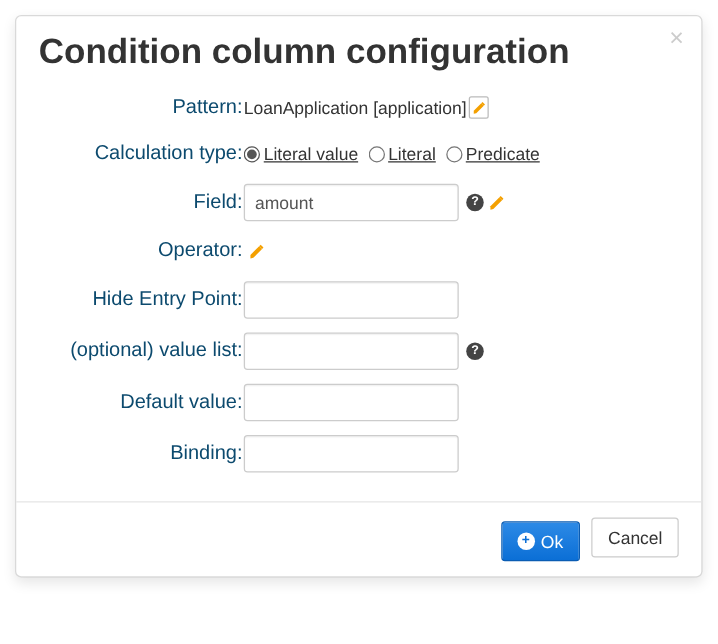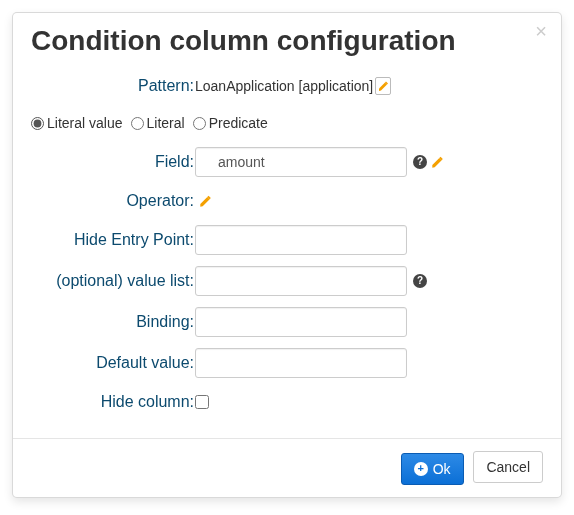--- a/index.html
+++ b/index.html
@@ -62,37 +62,38 @@
     color: #0c4a6e;
     padding-right: 1px;
   }
   .val {
     display: flex;
     align-items: center;
     font-size: 14px;
     color: #333;
   }
   .txt-input {
-    width: 212px;
+    width: 172px;
     height: 30px;
     border: 1px solid #ccc;
     border-radius: 3px;
-    padding: 4px 22px;
+    padding: 4px 8px;
     box-shadow: inset 0 1px 1px rgba(0,0,0,0.06);
     font-size: 14px;
     color: #555;
   }
   .radio {
     margin: 0 3px 0 0;
     accent-color: #555;
   }
   .radio-lbl {
     margin-right: 8px;
     font-size: 14px;
     color: #333;
+    text-decoration: underline;
   }
   .pencil-icon {
     display: inline-flex;
     align-items: center;
     justify-content: center;
     width: 16px;
     height: 18px;
     border: 1px solid #bbb;
     border-radius: 2px;
     margin-left: 2px;
@@ -184,20 +185,21 @@
         <span class="pencil-icon">
           <svg width="10" height="12" viewBox="0 0 10 12">
               <path d="M1 11 L1 8.5 L7 2.5 L9 4.5 L3 10.5 Z" fill="#f4a000"></path>
               <path d="M7 2.5 L8 1.5 L10 3.5 L9 4.5 Z" fill="#f4a000"></path>
             </svg>
         </span>
       </div>
     </div>
 
     <div class="row">
+      <div class="lbl">Calculation type:</div>
       <div class="val">
         <input type="radio" class="radio" name="ct" checked="" style="">
         <span class="radio-lbl">Literal value</span>
         <input type="radio" class="radio" name="ct" style="">
         <span class="radio-lbl">Literal</span>
         <input type="radio" class="radio" name="ct" style="">
         <span class="radio-lbl">Predicate</span>
       </div>
     </div>
 
@@ -237,39 +239,33 @@
 
     <div class="row tall">
       <div class="lbl">(optional) value list:</div>
       <div class="val">
         <input type="text" class="txt-input" value="" style="">
         <span class="help-icon">?</span>
       </div>
     </div>
 
     <div class="row tall">
+      <div class="lbl">Default value:</div>
+      <div class="val">
+        <input type="text" class="txt-input" value="" style="">
+      </div>
+    </div>
+
+    <div class="row tall">
       <div class="lbl">Binding:</div>
       <div class="val">
         <input type="text" class="txt-input" value="" style="">
       </div>
     </div>
 
-    <div class="row tall">
-      <div class="lbl">Default value:</div>
-      <div class="val">
-        <input type="text" class="txt-input" value="" style="">
-      </div>
-    </div>
-
-    <div class="row">
-      <div class="lbl">Hide column:</div>
-      <div class="val">
-        <input type="checkbox" class="chk" style="">
-      </div>
-    </div>
 
   </div>
 
   <div class="dialog-footer">
     <button class="btn btn-primary">
       <span class="plus">+</span>
       <span>Ok</span>
     </button>
     <button class="btn btn-default">
       <span>Cancel</span>

